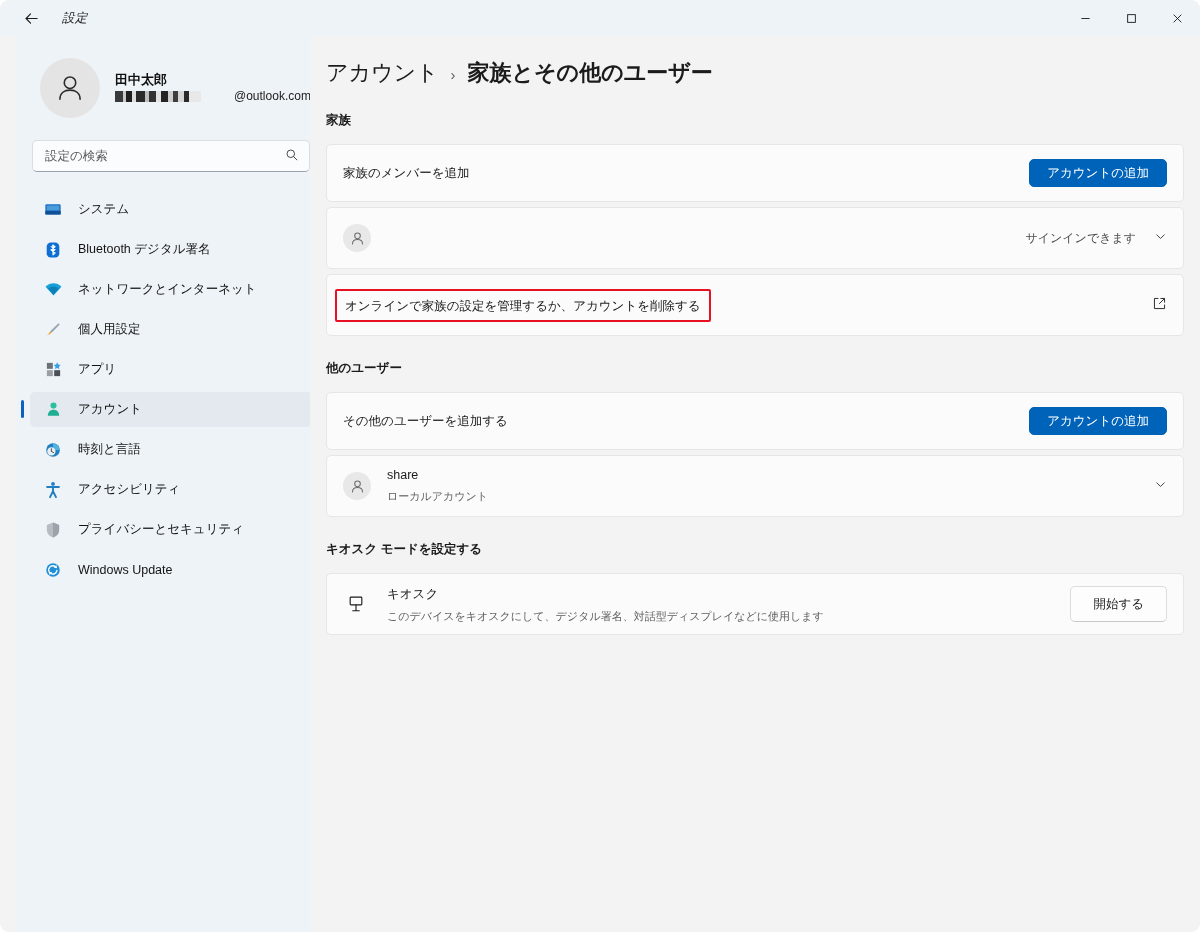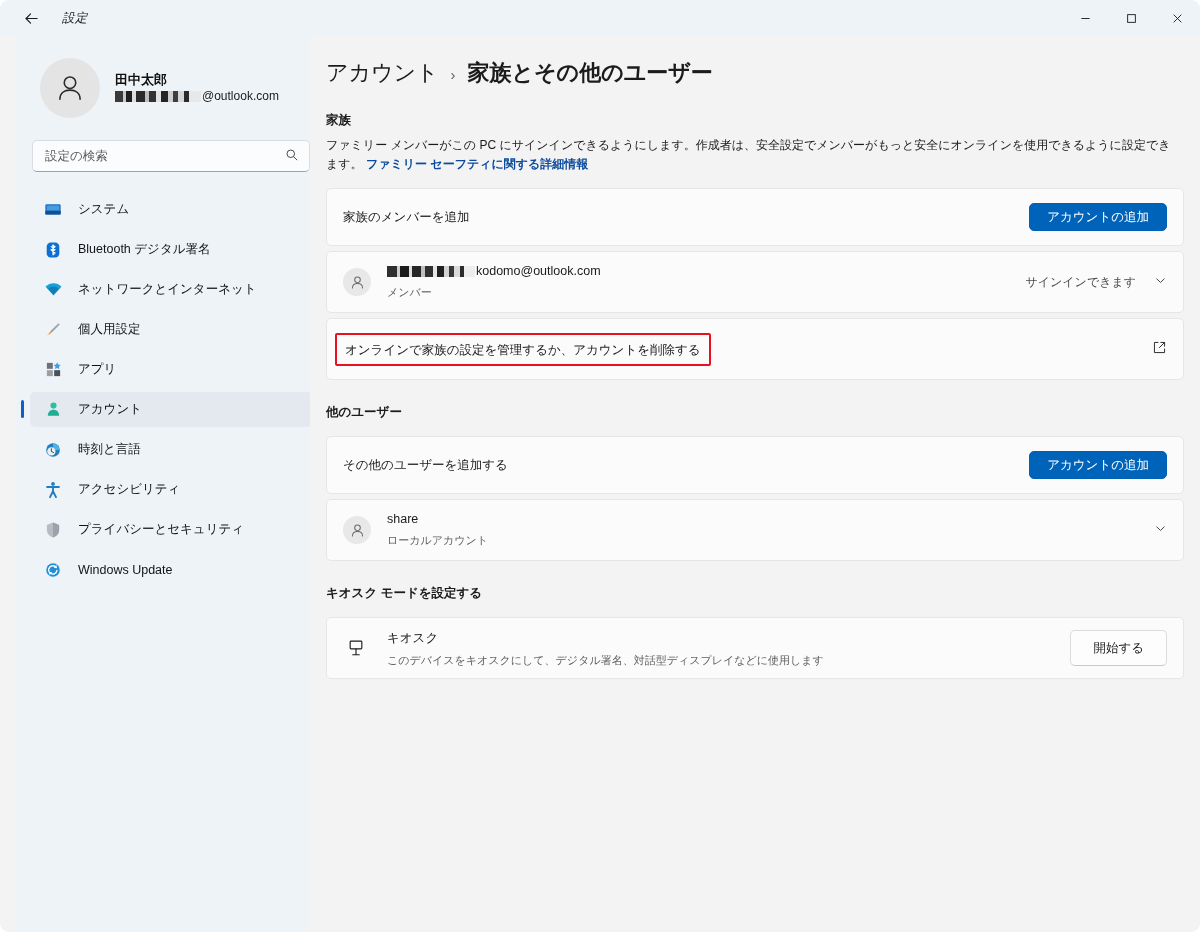--- a/index.html
+++ b/index.html
@@ -62,21 +62,21 @@
     background: #e4e4e4;
     display: flex; align-items: center; justify-content: center;
     flex: 0 0 60px;
   }
   .profile-text { margin-left: 15px; line-height: 1.25; }
   .profile-name {
     font-size: 13px; font-weight: bold; color: #101010;
   }
   .profile-mail {
     font-size: 12px; color: #1b1b1b;
-    display: flex; align-items: center;
+    display: flex; align-items: center; gap: 32px;
   }
   .redacted {
     display: inline-block;
     height: 11px; width: 86px;
     margin-right: 1px;
     background:
       linear-gradient(90deg,
         #3a3a3a 0 8px, #c9c9c9 8px 11px, #1e1e1e 11px 17px,
         #dddddd 17px 21px, #2b2b2b 21px 30px, #bdbdbd 30px 34px,
         #333333 34px 41px, #e2e2e2 41px 46px, #242424 46px 53px,
@@ -416,43 +416,35 @@
 
   <div class="main">
 
     <div class="breadcrumb">
       <span class="bc-parent">アカウント</span>
       <span class="bc-sep">›</span>
       <span class="bc-current">家族とその他のユーザー</span>
     </div>
 
     <div class="sec-title">家族</div>
-    <div class="sec-desc"><span>ファミリー メンバーがこの PC にサインインできるようにします。作成者は、安全設定でメンバーがもっと安全にオンラインを使用できるように設定できます。</span> <a class="sec-link">ファミリー セーフティに関する詳細情報</a></div>
 
     <div class="cards">
 
       <div class="card">
         <span class="card-label">家族のメンバーを追加</span>
         <span class="card-spacer"></span>
         <button class="btn-primary">アカウントの追加</button>
       </div>
 
       <div class="card tall">
         <span class="avatar-sm">
           <svg width="17" height="17" viewBox="0 0 20 20">
             <circle cx="10" cy="6.9" r="3.3" fill="none" stroke="#6b6b6b" stroke-width="1.2"></circle>
             <path d="M4.1 16.6 C4.1 13 6.8 11.2 10 11.2 C13.2 11.2 15.9 13 15.9 16.6" fill="none" stroke="#6b6b6b" stroke-width="1.2" stroke-linecap="round"></path>
           </svg>
-        </span>
-        <span class="user-text">
-          <span class="user-primary">
-              <span class="redacted-sm"></span>
-              <span>kodomo@outlook.com</span>
-            </span>
-          <span class="user-sub">メンバー</span>
         </span>
         <span class="card-spacer"></span>
         <span class="row-status">サインインできます</span>
         <span class="chev">
           <svg width="13" height="13" viewBox="0 0 16 16">
             <path d="M3.4 6 L8 10.4 L12.6 6" fill="none" stroke="currentColor" stroke-width="1.15" stroke-linecap="round" stroke-linejoin="round"></path>
           </svg>
         </span>
       </div>
 

